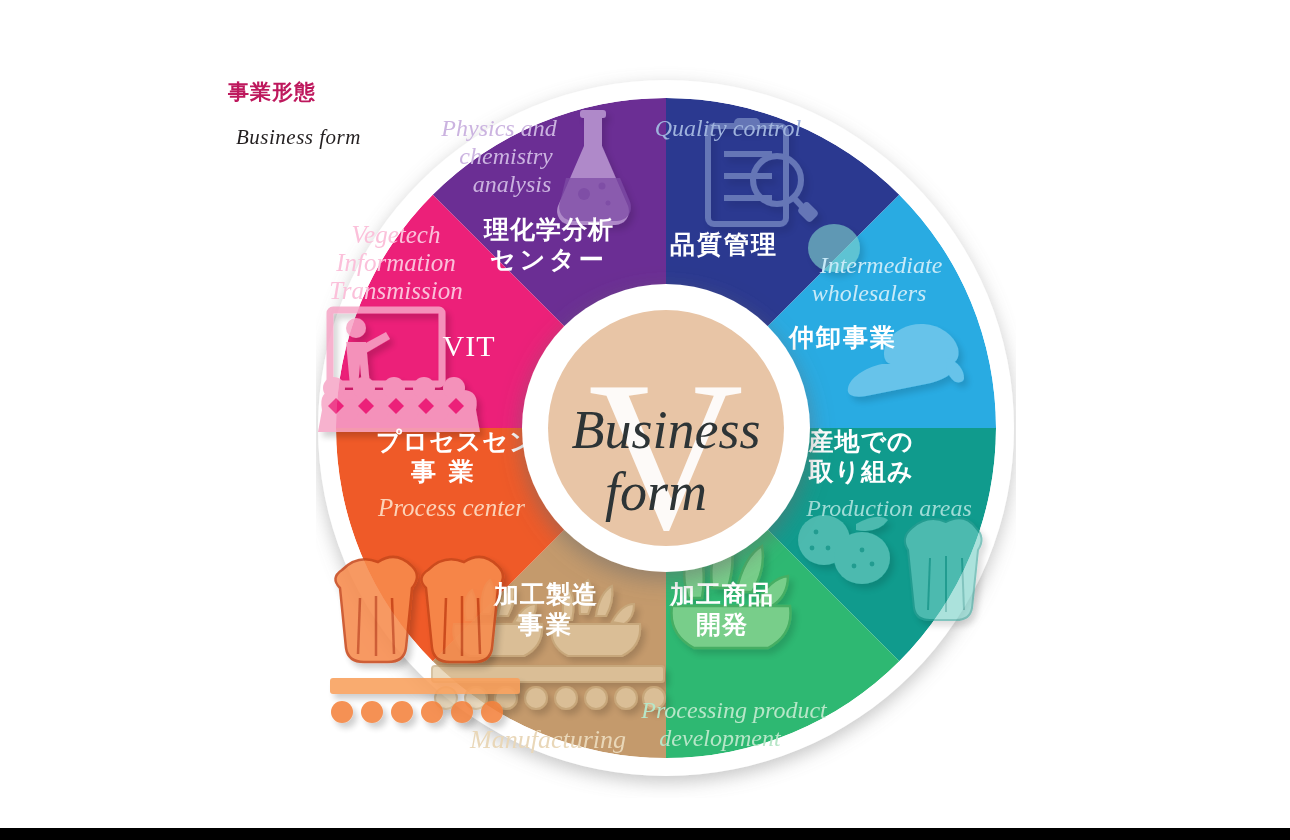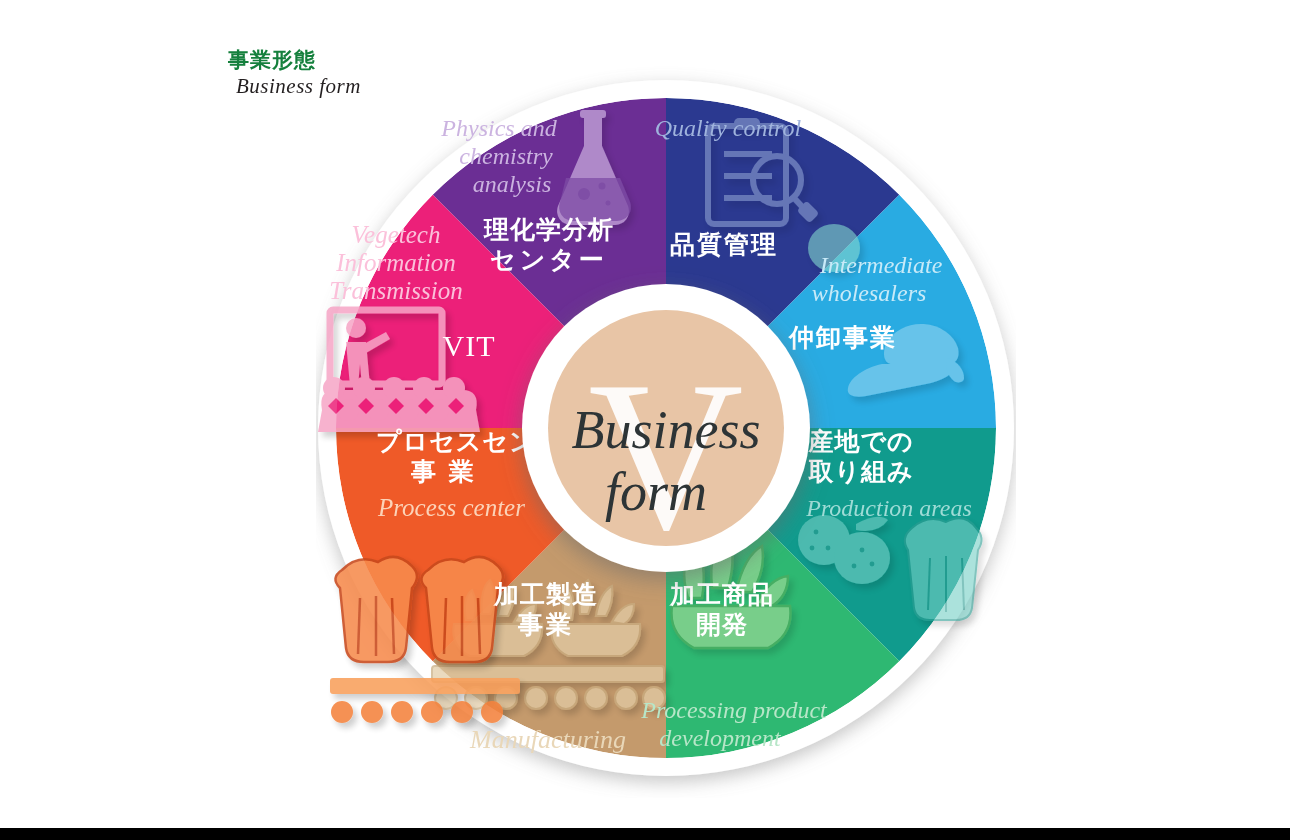--- a/index.html
+++ b/index.html
@@ -19,30 +19,31 @@
   #heading {
     position: absolute;
     left: 228px;
     top: 48px;
     z-index: 40;
   }
   #heading .jp {
     font-family: "DejaVu Sans", sans-serif;
     font-size: 21px;
     font-weight: bold;
-    color: #15803d;
+    color: #be185d;
     letter-spacing: 1px;
     line-height: 1.15;
+    margin-top: 32px;
   }
   #heading .en {
     font-family: "Liberation Serif", serif;
     font-style: italic;
     font-size: 21px;
     color: #231f20;
-    margin-top: 2px;
+    margin-top: 21px;
     margin-left: 8px;
     letter-spacing: 0.5px;
   }
 
   
   #wheel-wrap {
     position: absolute;
     left: 316px;
     top: 58px;
     width: 700px;

